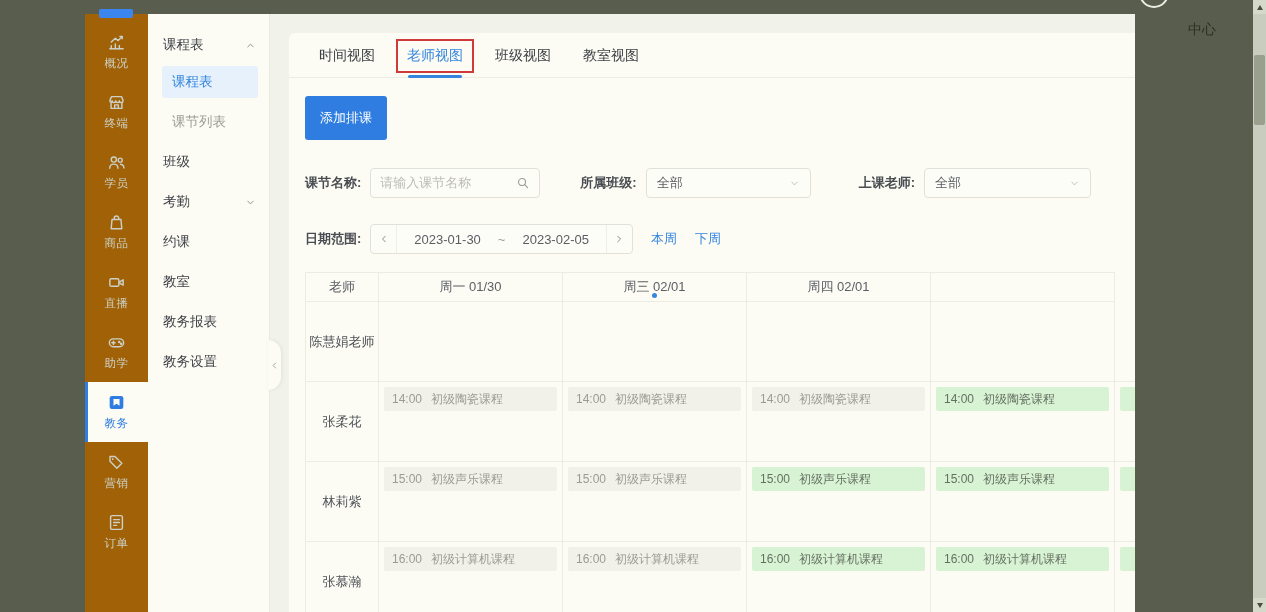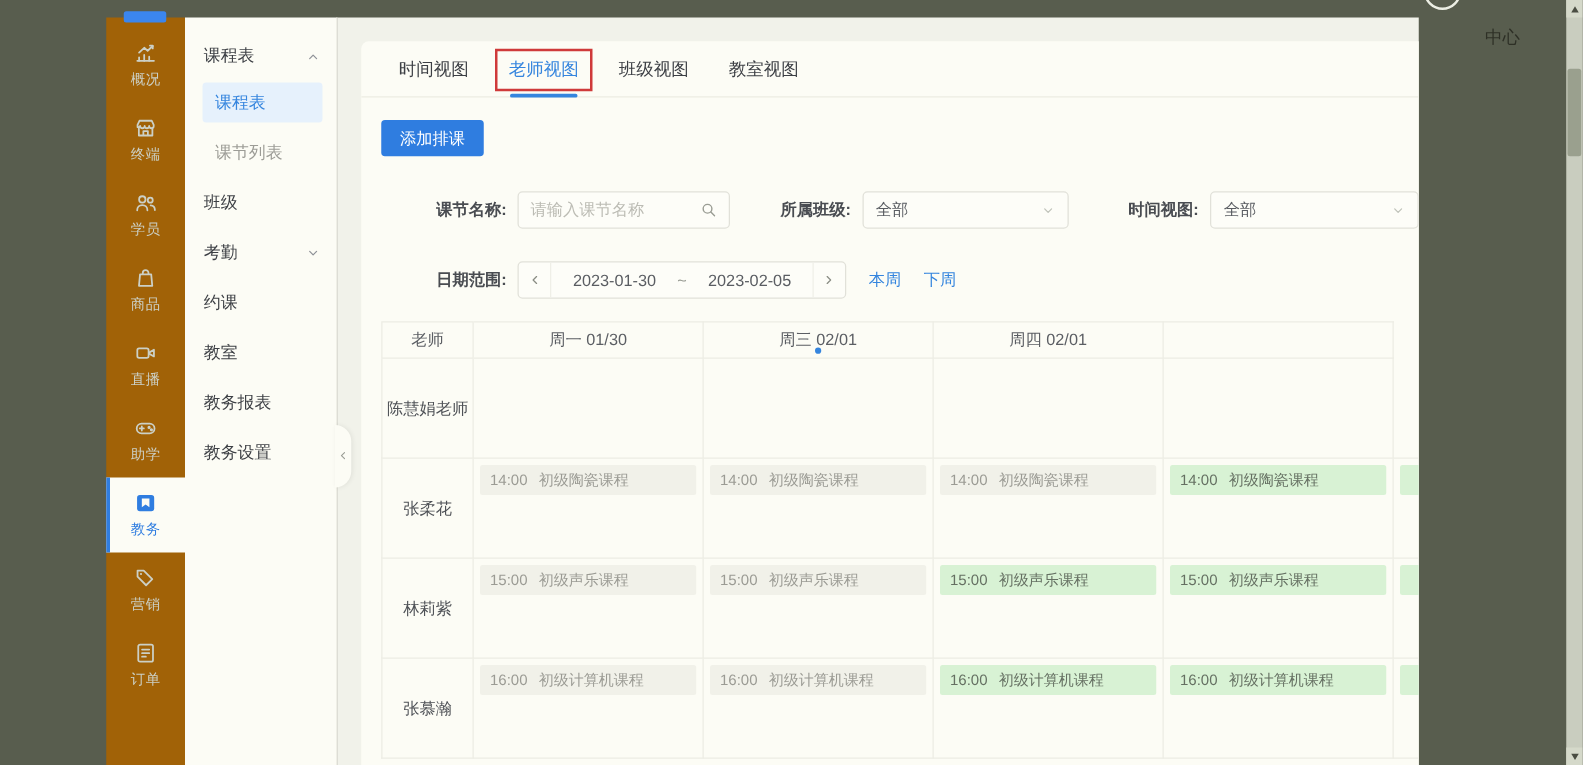--- a/index.html
+++ b/index.html
@@ -50,26 +50,26 @@
   .tabs-wrap { display:flex; gap:32px; margin-left:-16px; padding:14px 0 12px 30px;
     border-bottom:1px solid #ebece2; }
   .tab { position:relative; font-size:14px; color:#3c3f44; cursor:pointer; }
   .tab span { position:relative; z-index:2; }
   .tab.active { color:#3585de; }
   .tab.active::after { content:''; position:absolute; left:1px; right:1px; bottom:-13px;
     height:3px; background:#3585de; border-radius:2px; }
   .tab.highlighted::before { content:''; position:absolute; top:-8px; bottom:-8px;
     left:-11px; right:-11px; border:2px solid #cf3a3a; }
 
-  .btn-primary { display:block; margin-top:18px; height:29px; padding:0 15px;
+  .btn-primary { display:block; margin-top:18px; height:44px; padding:0 15px;
     background:#2f7de0; color:#fff; border:none; border-radius:3px; font-size:13px;
     cursor:pointer; font-family:inherit; }
 
   .filter-row { display:flex; align-items:center; margin-top:28px; font-size:13px; color:#494c51; }
-  .flabel { font-weight:bold; margin-right:9px; white-space:nowrap;margin-left:44px; }
+  .flabel { font-weight:bold; margin-right:9px; white-space:nowrap; }
   .gap-lg { margin-left:40px; }
   .input { width:170px; height:30px; border:1px solid #e1e1d9; border-radius:4px;
     background:#fdfdf8; display:flex; align-items:center; padding:0 9px; cursor:text; }
   .input .ph { flex:1; color:#bcbcb4; font-size:13px; }
   .input .search-ic svg { width:14px; height:14px; color:#9a9d94; display:block; }
   .select { width:165px; height:30px; border:1px solid #e1e1d9; border-radius:4px;
     background:#fdfdf8; display:flex; align-items:center; justify-content:space-between;
     padding:0 10px; color:#5a5d62; cursor:pointer; }
   .select .chev svg { width:11px; height:11px; color:#bfc2b9; display:block; }
 
@@ -293,21 +293,21 @@
         </div>
         <span class="flabel gap-lg">所属班级:</span>
         <div class="select">
           <span>全部</span>
           <span class="chev">
               <svg viewBox="0 0 20 20" fill="none" stroke="currentColor" stroke-width="1.8" stroke-linecap="round" stroke-linejoin="round">
                 <path d="M5 7.5l5 5 5-5"></path>
               </svg>
             </span>
         </div>
-        <span class="flabel" style="margin-left:48px">时间视图:</span>
+        <span class="flabel" style="margin-left:48px">上课老师:</span>
         <div class="select" style="width:167px">
           <span>全部</span>
           <span class="chev">
               <svg viewBox="0 0 20 20" fill="none" stroke="currentColor" stroke-width="1.8" stroke-linecap="round" stroke-linejoin="round">
                 <path d="M5 7.5l5 5 5-5"></path>
               </svg>
             </span>
         </div>
       </div>
 

